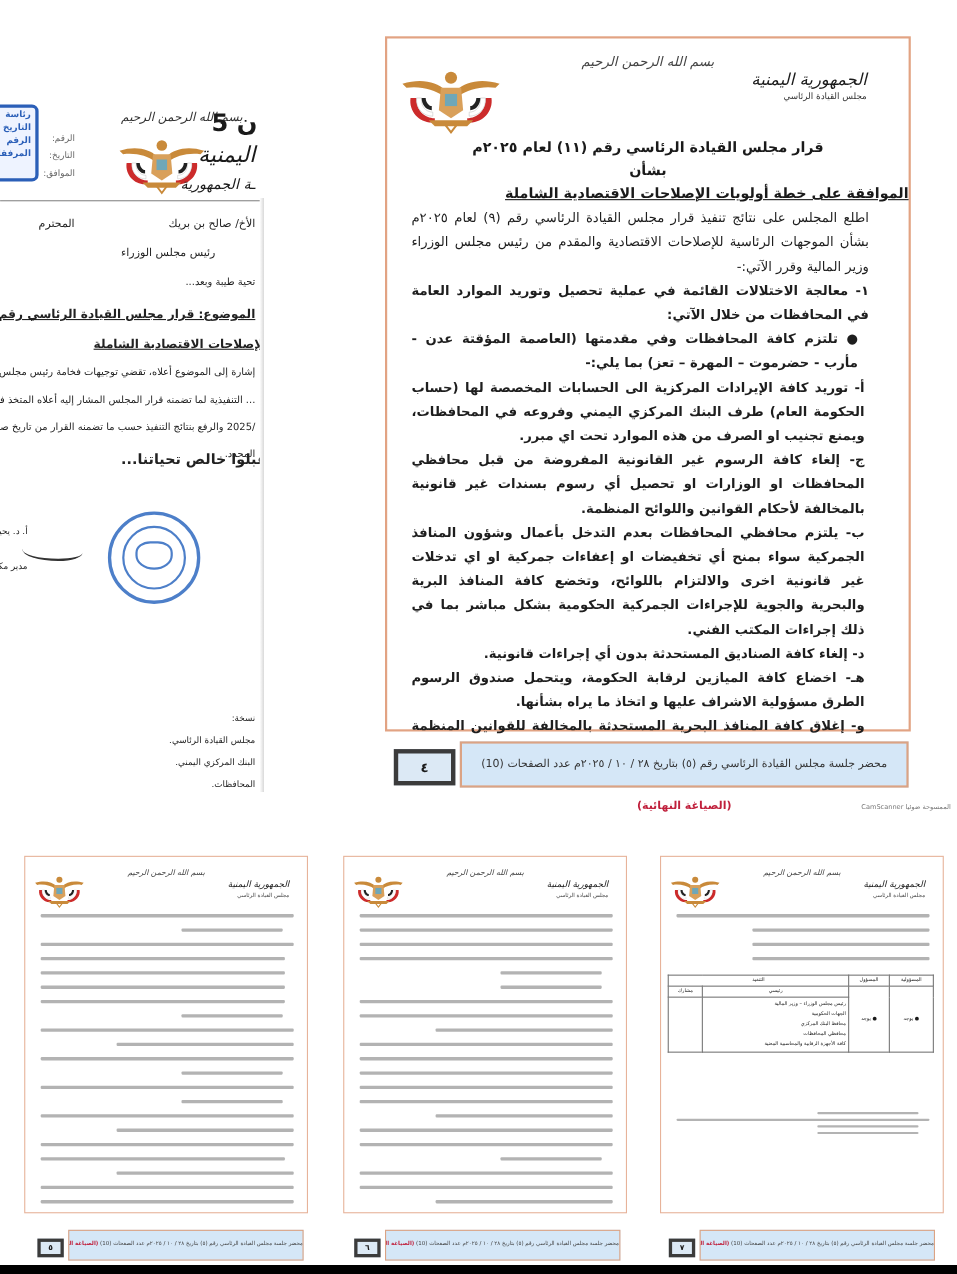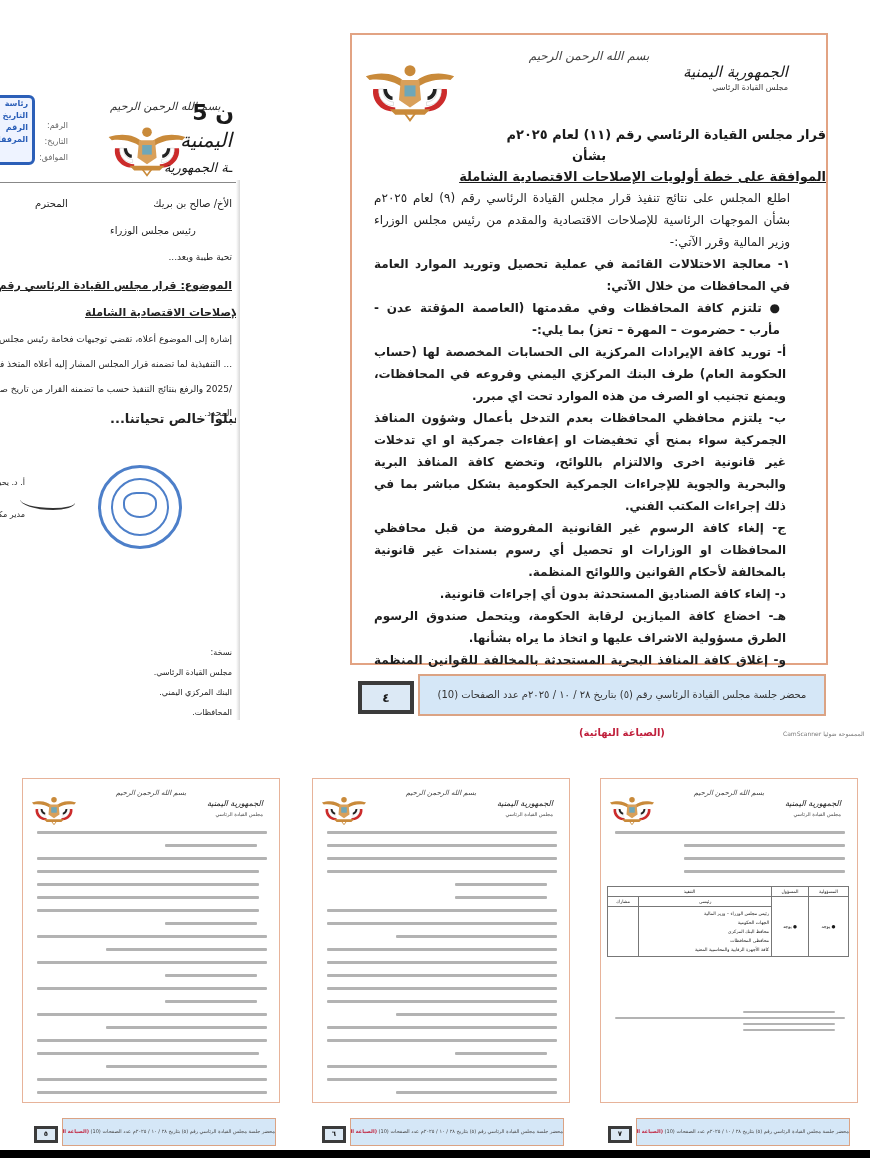--- a/index.html
+++ b/index.html
@@ -24,21 +24,21 @@
   .left-doc .round-stamp .core { position: absolute; left: 22px; top: 24px; width: 34px; height: 26px; border: 2px solid #4d7fc9; border-radius: 40% 40% 50% 50%; }
   .left-doc .sig-scrawl { position: absolute; left: 20px; top: 488px; width: 55px; height: 18px; border-bottom: 2px solid #333; border-radius: 0 0 40% 60%; }
   .left-doc .edge-shadow { position: absolute; right: 0; top: 100px; width: 4px; height: 540px; background: linear-gradient(to left, #d8d8d8, #fff); }
 
   
   .main-page { position: absolute; left: 350px; top: 33px; width: 478px; height: 632px; border: 2px solid #e2a383; background: #fff; direction: rtl; }
   .main-page .crest { position: absolute; left: 12px; top: 22px; }
   .main-page .basmala { position: absolute; left: 0; right: 0; top: 14px; text-align: center; font-family: "DejaVu Serif", serif; font-style: italic; font-size: 12px; color: #444; }
   .main-page .rep-name { position: absolute; right: 38px; top: 28px; font-family: "DejaVu Serif", serif; font-style: italic; font-size: 15px; }
   .main-page .rep-council { position: absolute; right: 38px; top: 48px; font-size: 8px; color: #333; }
-  .main-page .title { position: absolute; left: 0; right: 0; top: 92px; text-align: right; font-weight: bold; font-size: 13px; }
+  .main-page .title { position: absolute; left: 0; right: 0; top: 92px; text-align: center; font-weight: bold; font-size: 13px; }
   .main-page .title2 { position: absolute; left: 0; right: 0; top: 113px; text-align: center; font-weight: bold; font-size: 13px; }
   .main-page .title3 { position: absolute; left: 0; right: 0; top: 134px; text-align: right; font-weight: bold; font-size: 13px; text-decoration: underline; }
   .main-page .body-text { position: absolute; right: 36px; left: 22px; font-size: 10.5px; line-height: 22px; text-align: justify; }
   .main-page .para { font-size: 12px; color: #1e1e1e; }
   .main-page .bold { font-weight: bold; }
 
   .main-footer-num { position: absolute; left: 358px; top: 681px; width: 56px; height: 33px; border: 4px solid #3b3b3b; background: #dce9f5; text-align: center; font-size: 12px; line-height: 26px; font-weight: bold; }
   .main-footer-box { position: absolute; left: 418px; top: 674px; width: 408px; height: 42px; border: 2px solid #dba384; background: #d5e7f7; direction: rtl; text-align: center; font-size: 10px; line-height: 38px; color: #333; }
   .main-footer-box .final { color: #c0203c; font-weight: bold; }
   .scan-mark { position: absolute; left: 783px; top: 730px; font-size: 6px; color: #777; }
@@ -146,22 +146,22 @@
 
   <div class="title">قرار مجلس القيادة الرئاسي رقم (١١) لعام ٢٠٢٥م</div>
   <div class="title2">بشأن</div>
   <div class="title3">الموافقة على خطة أولويات الإصلاحات الاقتصادية الشاملة</div>
 
   <div class="body-text" style="top:152px;">
     <p class="para">اطلع المجلس على نتائج تنفيذ قرار مجلس القيادة الرئاسي رقم (٩) لعام ٢٠٢٥م بشأن الموجهات الرئاسية للإصلاحات الاقتصادية والمقدم من رئيس مجلس الوزراء وزير المالية وقرر الآتي:-</p>
     <p class="para bold">١- معالجة الاختلالات القائمة في عملية تحصيل وتوريد الموارد العامة في المحافظات من خلال الآتي:</p>
     <p class="para bold" style="padding-right:10px;">● تلتزم كافة المحافظات وفي مقدمتها (العاصمة المؤقتة عدن - مأرب - حضرموت – المهرة – تعز) بما يلي:-</p>
     <p class="para bold" style="padding-right:4px;">أ- توريد كافة الإيرادات المركزية الى الحسابات المخصصة لها (حساب الحكومة العام) طرف البنك المركزي اليمني وفروعه في المحافظات، ويمنع تجنيب او الصرف من هذه الموارد تحت اي مبرر.</p>
+    <p class="para bold" style="padding-right:4px;">ج- إلغاء كافة الرسوم غير القانونية المفروضة من قبل محافظي المحافظات او الوزارات او تحصيل أي رسوم بسندات غير قانونية بالمخالفة لأحكام القوانين واللوائح المنظمة.</p>
     <p class="para bold" style="padding-right:4px;">ب- يلتزم محافظي المحافظات بعدم التدخل بأعمال وشؤون المنافذ الجمركية سواء بمنح أي تخفيضات او إعفاءات جمركية او اي تدخلات غير قانونية اخرى والالتزام باللوائح، وتخضع كافة المنافذ البرية والبحرية والجوية للإجراءات الجمركية الحكومية بشكل مباشر بما في ذلك إجراءات المكتب الفني.</p>
-    <p class="para bold" style="padding-right:4px;">ج- إلغاء كافة الرسوم غير القانونية المفروضة من قبل محافظي المحافظات او الوزارات او تحصيل أي رسوم بسندات غير قانونية بالمخالفة لأحكام القوانين واللوائح المنظمة.</p>
     <p class="para bold" style="padding-right:4px;">د- إلغاء كافة الصناديق المستحدثة بدون أي إجراءات قانونية.</p>
     <p class="para bold" style="padding-right:4px;">هـ- اخضاع كافة الميازين لرقابة الحكومة، ويتحمل صندوق الرسوم الطرق مسؤولية الاشراف عليها و اتخاذ ما يراه بشأنها.</p>
     <p class="para bold" style="padding-right:4px;">و- إغلاق كافة المنافذ البحرية المستحدثة بالمخالفة للقوانين المنظمة (قنا – الشحر – نشطون - راس العارة).</p>
   </div>
 </div>
 
 <div class="main-footer-num">٤</div>
 <div class="main-footer-box">
   <span>محضر جلسة مجلس القيادة الرئاسي رقم (٥) بتاريخ ٢٨ / ١٠ / ٢٠٢٥م عدد الصفحات (10)</span>
   <span class="final">(الصياغة النهائية)</span>

